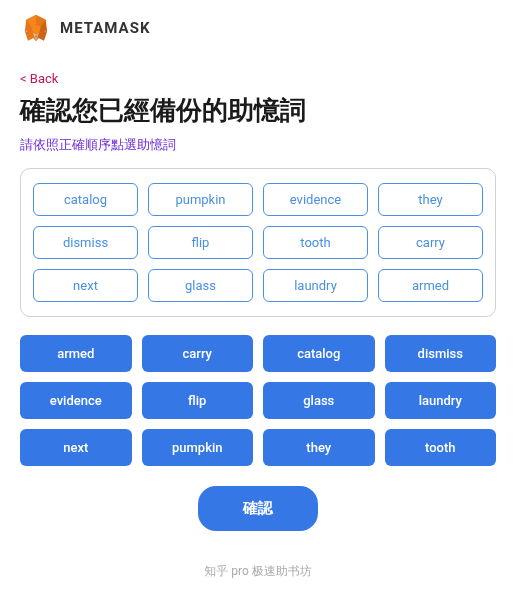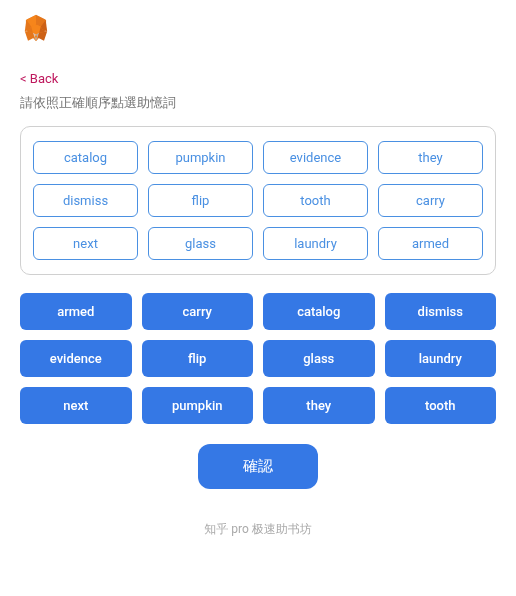--- a/index.html
+++ b/index.html
@@ -46,21 +46,21 @@
     }
     .page-title {
       font-size: 26px;
       font-weight: 700;
       color: #1a1a1a;
       line-height: 1.3;
       margin-bottom: 8px;
     }
     .subtitle {
       font-size: 13px;
-      color: #737373;
+      color: #6d28d9;
       margin-bottom: 14px;
     }
     .word-grid-box {
       border: 1.5px solid #d0d0d0;
       border-radius: 10px;
       padding: 14px 12px;
       margin-bottom: 18px;
     }
     .word-grid {
       display: grid;
@@ -90,24 +90,24 @@
       font-size: 13px;
       color: #fff;
       background: #3578e5;
       cursor: pointer;
       font-weight: 500;
     }
     .confirm-btn {
       background: #3578e5;
       color: #fff;
       border: none;
-      border-radius: 12px;
+      border-radius: 18px;
       padding: 13px 40px;
       font-size: 15px;
-      font-weight: 400;
+      font-weight: 700;
       cursor: pointer;
       display: block;
       margin: 0 auto;
       min-width: 120px;
     }
     .footer-watermark {
       text-align: center;
       font-size: 12px;
       color: #aaa;
       padding: 8px 0 4px 0;
@@ -126,24 +126,26 @@
       <polygon points="14,18 8,10 6,24 12,22" fill="#e4761b"></polygon>
       <polygon points="20,16 26,18 24,26 20,28 16,26 14,18" fill="#f6851b"></polygon>
       <polygon points="28,22 34,24 24,26 26,18" fill="#cd6116"></polygon>
       <polygon points="12,22 6,24 16,26 14,18" fill="#e4761b"></polygon>
       <polygon points="20,28 24,26 22,32" fill="#c0ad9e"></polygon>
       <polygon points="20,28 16,26 18,32" fill="#d7c1b3"></polygon>
       <polygon points="22,32 24,26 34,24 30,36" fill="#cd6116"></polygon>
       <polygon points="18,32 16,26 6,24 10,36" fill="#e4761b"></polygon>
       <polygon points="20,36 18,32 22,32" fill="#c0ad9e"></polygon>
     </svg>
+    <span class="logo-text">METAMASK</span>
   </div>
 
   <div class="content">
     <span class="back-link">&lt; Back</span>
+    <div class="page-title">確認您已經備份的助憶詞</div>
     <div class="subtitle">請依照正確順序點選助憶詞</div>
 
     <div class="word-grid-box">
       <div class="word-grid" id="available-grid">
       <div class="word-chip">catalog</div>
           <div class="word-chip">pumpkin</div>
           <div class="word-chip">evidence</div>
           <div class="word-chip">they</div>
           <div class="word-chip">dismiss</div>
           <div class="word-chip">flip</div>

